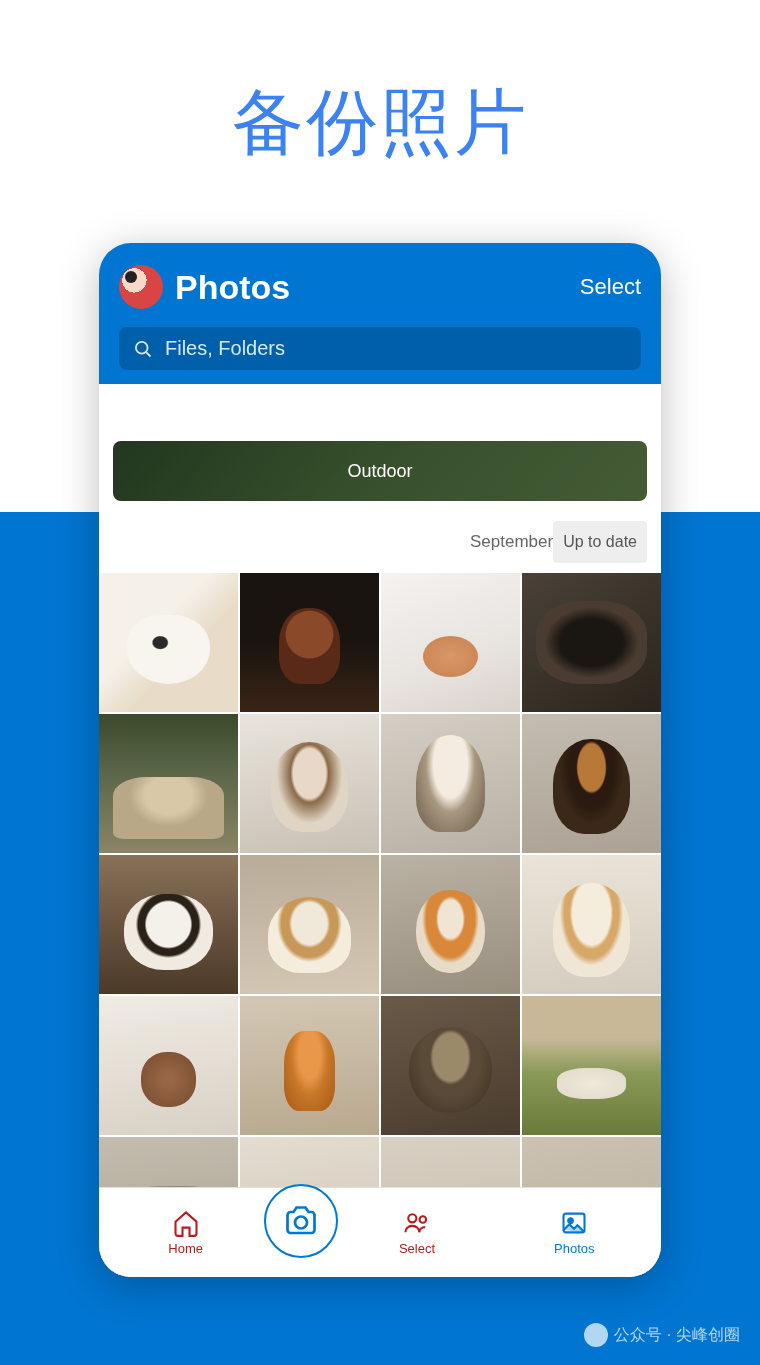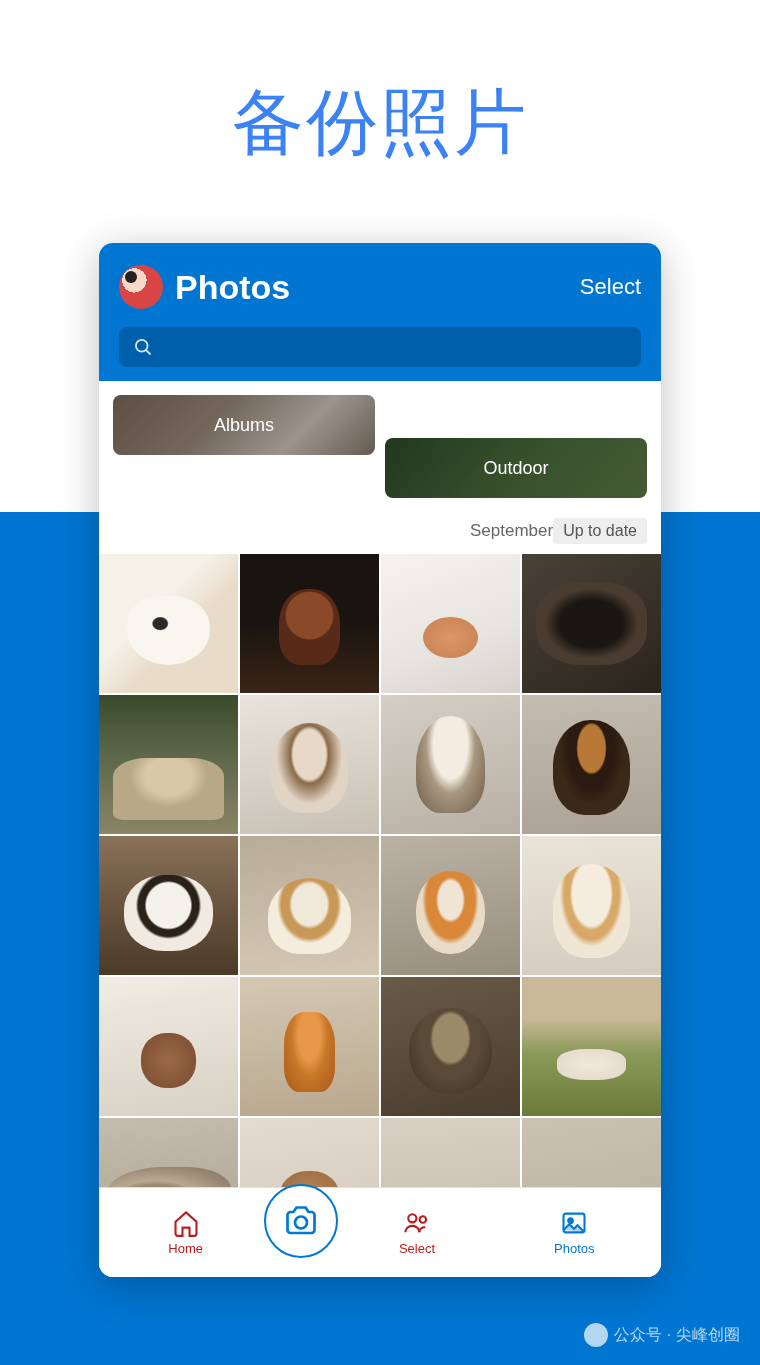--- a/index.html
+++ b/index.html
@@ -27,21 +27,21 @@
   padding-top: 75px;
   letter-spacing: 2px;
 }
 .phone {
   position: absolute;
   top: 243px;
   left: 99px;
   width: 562px;
   height: 1034px;
   background: #fff;
-  border-radius: 14px;
+  border-radius: 32px;
   overflow: hidden;
   box-shadow: 0 8px 40px rgba(0,0,0,0.25);
 }
 .app-header {
   background: #0075d1;
   padding: 22px 20px 14px 20px;
   color: #fff;
 }
 .header-top {
   display: flex;
@@ -133,21 +133,21 @@
   background: #fff;
 }
 .month-label {
   font-size: 17px;
   color: #666;
 }
 .status-badge {
   font-size: 16px;
   color: #555;
   background: #eeeeee;
-  padding: 4px 10px;
+  padding: 12px 10px;
   border-radius: 4px;
 }
 .photo-grid {
   display: grid;
   grid-template-columns: repeat(4, 1fr);
   gap: 2px;
 }
 .photo-cell {
   aspect-ratio: 1/1;
   position: relative;
@@ -262,27 +262,25 @@
         <div class="avatar"></div>
         <div class="app-title">Photos</div>
       </div>
       <div class="select-btn">Select</div>
     </div>
     <div class="search-bar">
       <svg width="20" height="20" viewBox="0 0 24 24" fill="none" stroke="rgba(255,255,255,0.85)" stroke-width="2.2">
           <circle cx="10.5" cy="10.5" r="7"></circle>
           <line x1="21" y1="21" x2="16" y2="16"></line>
         </svg>
+      <input class="search-input" placeholder="Files, Folders" style="">
     </div>
   </div>
 
   <div class="category-strip">
-    <div class="category-chip chip-bg1">
-        <span>Albums</span>
-      </div>
     <div class="category-chip chip-bg3">
         <span>Outdoor</span>
       </div>
   </div>
 
   <div class="month-row">
     <div class="month-label">September</div>
     <div class="status-badge">Up to date</div>
   </div>
 

